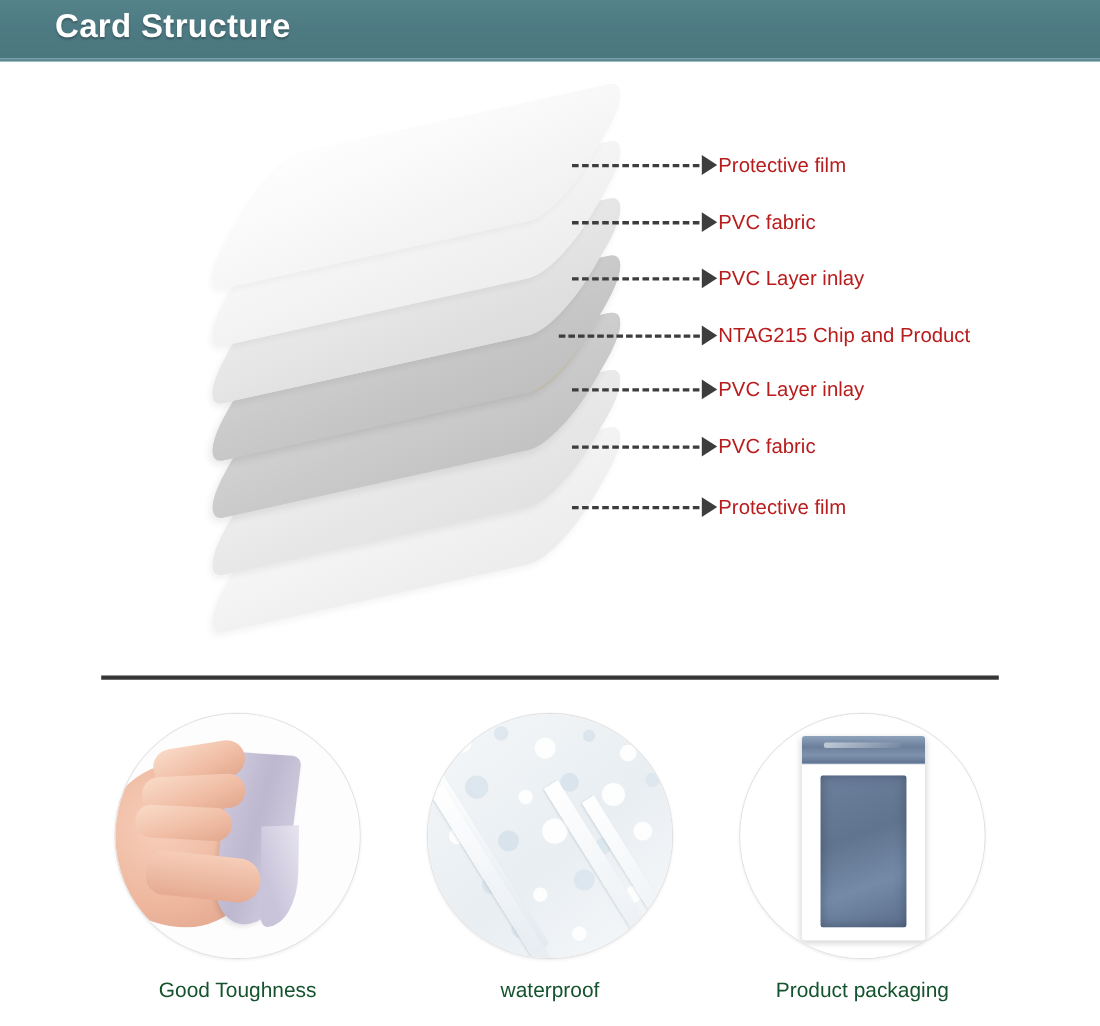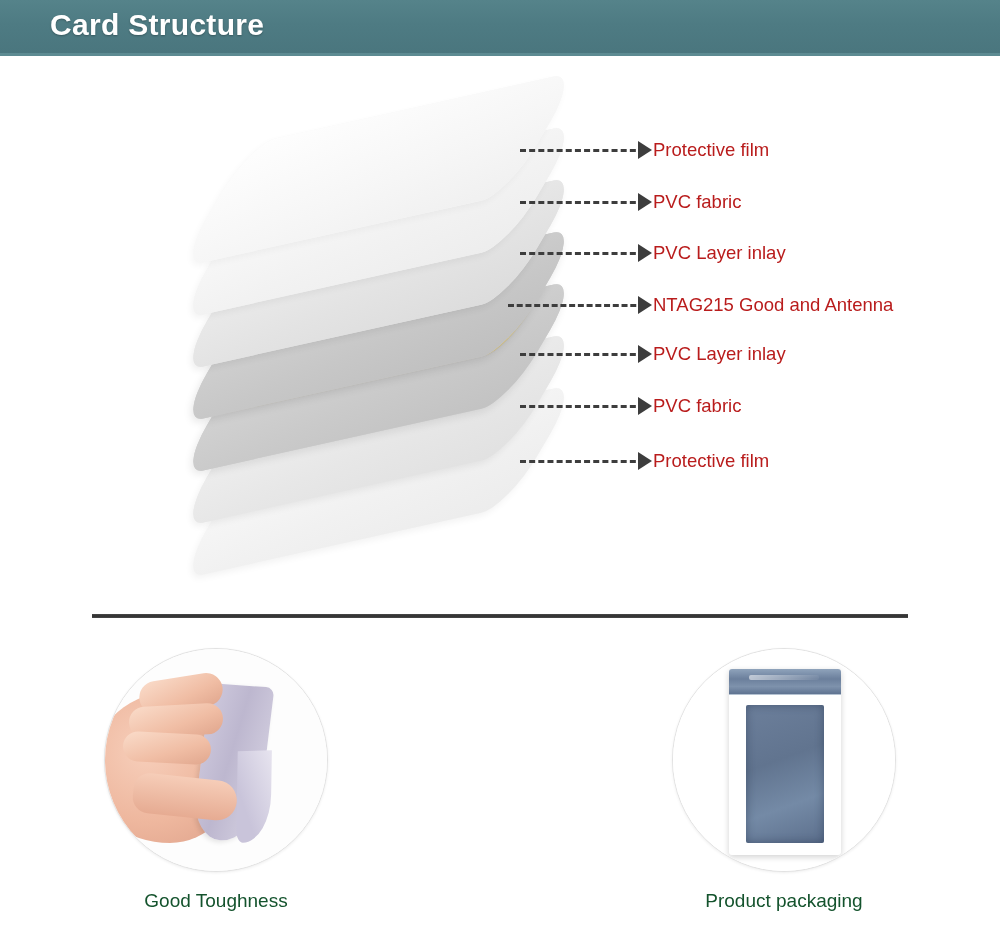--- a/index.html
+++ b/index.html
@@ -340,21 +340,21 @@
     <div class="leader" style="left:520px; top:145px; width:125px;"></div>
     <div class="arrowhead" style="left:638px; top:137px;"></div>
     <div class="leader-label" style="left:653px; top:137px;">PVC fabric</div>
 
     <div class="leader" style="left:520px; top:196px; width:125px;"></div>
     <div class="arrowhead" style="left:638px; top:188px;"></div>
     <div class="leader-label" style="left:653px; top:188px;">PVC Layer inlay</div>
 
     <div class="leader" style="left:508px; top:248px; width:137px;"></div>
     <div class="arrowhead" style="left:638px; top:240px;"></div>
-    <div class="leader-label" style="left:653px; top:240px;">NTAG215 Good and Antenna</div>
+    <div class="leader-label" style="left:653px; top:240px;">NTAG215 Chip and Product</div>
 
     <div class="leader" style="left:520px; top:297px; width:125px;"></div>
     <div class="arrowhead" style="left:638px; top:289px;"></div>
     <div class="leader-label" style="left:653px; top:289px;">PVC Layer inlay</div>
 
     <div class="leader" style="left:520px; top:349px; width:125px;"></div>
     <div class="arrowhead" style="left:638px; top:341px;"></div>
     <div class="leader-label" style="left:653px; top:341px;">PVC fabric</div>
 
     <div class="leader" style="left:520px; top:404px; width:125px;"></div>
@@ -373,20 +373,31 @@
           <div class="bent-card"></div>
           <div class="finger f1"></div>
           <div class="finger f2"></div>
           <div class="finger f3"></div>
           <div class="thumb"></div>
         </div>
       </div>
       <div class="feature-caption">Good Toughness</div>
     </div>
 
+    <div class="feature" style="left:380px;">
+      <div class="feature-circle">
+        <div class="water-scene">
+          <div class="sheet-edge se1"></div>
+          <div class="sheet-edge se2"></div>
+          <div class="sheet-edge se3"></div>
+          <div class="sheet-edge se4"></div>
+        </div>
+      </div>
+      <div class="feature-caption">waterproof</div>
+    </div>
 
     <div class="feature" style="left:664px;">
       <div class="feature-circle">
         <div class="bag-scene">
           <div class="bag">
             <div class="bag-zip"></div>
             <div class="bag-window"></div>
             <div class="bag-gloss bg1"></div>
             <div class="bag-gloss bg2"></div>
             <div class="bag-gloss bg3"></div>

